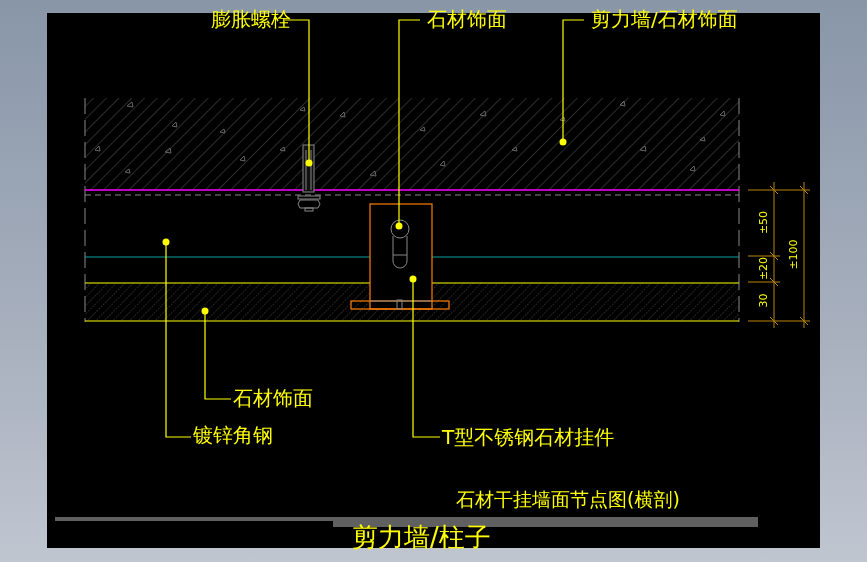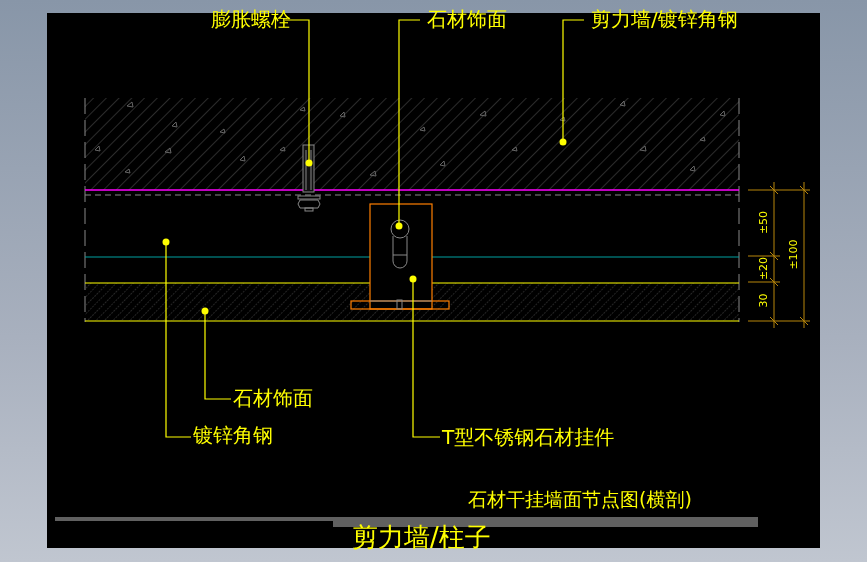--- a/index.html
+++ b/index.html
@@ -119,24 +119,24 @@
       <line x1="800" y1="317" x2="808" y2="325"></line>
     </g>
 
     <rect x="55" y="517" width="296" height="4" fill="#606060"></rect>
     <rect x="333" y="517" width="425" height="10" fill="#606060"></rect>
   </svg>
 </div>
 
 <div class="lbl" style="left:211px;top:11px;">膨胀螺栓</div>
 <div class="lbl" style="left:427px;top:11px;">石材饰面</div>
-<div class="lbl" style="left:591px;top:11px;">剪力墙/镀锌角钢</div>
+<div class="lbl" style="left:591px;top:11px;">剪力墙/石材饰面</div>
 <div class="lbl" style="left:233px;top:390px;">石材饰面</div>
 <div class="lbl" style="left:193px;top:429px;font-family:Liberation Mono, monospace;">镀锌角钢</div>
 <div class="lbl" style="left:442px;top:429px;">T型不锈钢石材挂件</div>
 
 <div class="dim" style="left:748px;top:216px;width:30px;text-align:center;">±50</div>
 <div class="dim" style="left:748px;top:262px;width:30px;text-align:center;">±20</div>
 <div class="dim" style="left:748px;top:294px;width:30px;text-align:center;">30</div>
 <div class="dim" style="left:776px;top:248px;width:34px;text-align:center;">±100</div>
 
-<div class="title" style="left:468px;top:487px;">石材干挂墙面节点图(横剖)</div>
+<div class="title" style="left:456px;top:487px;">石材干挂墙面节点图(横剖)</div>
 <div class="sub" style="left:352px;top:520px;">剪力墙/柱子</div>
 
 </body></html>

